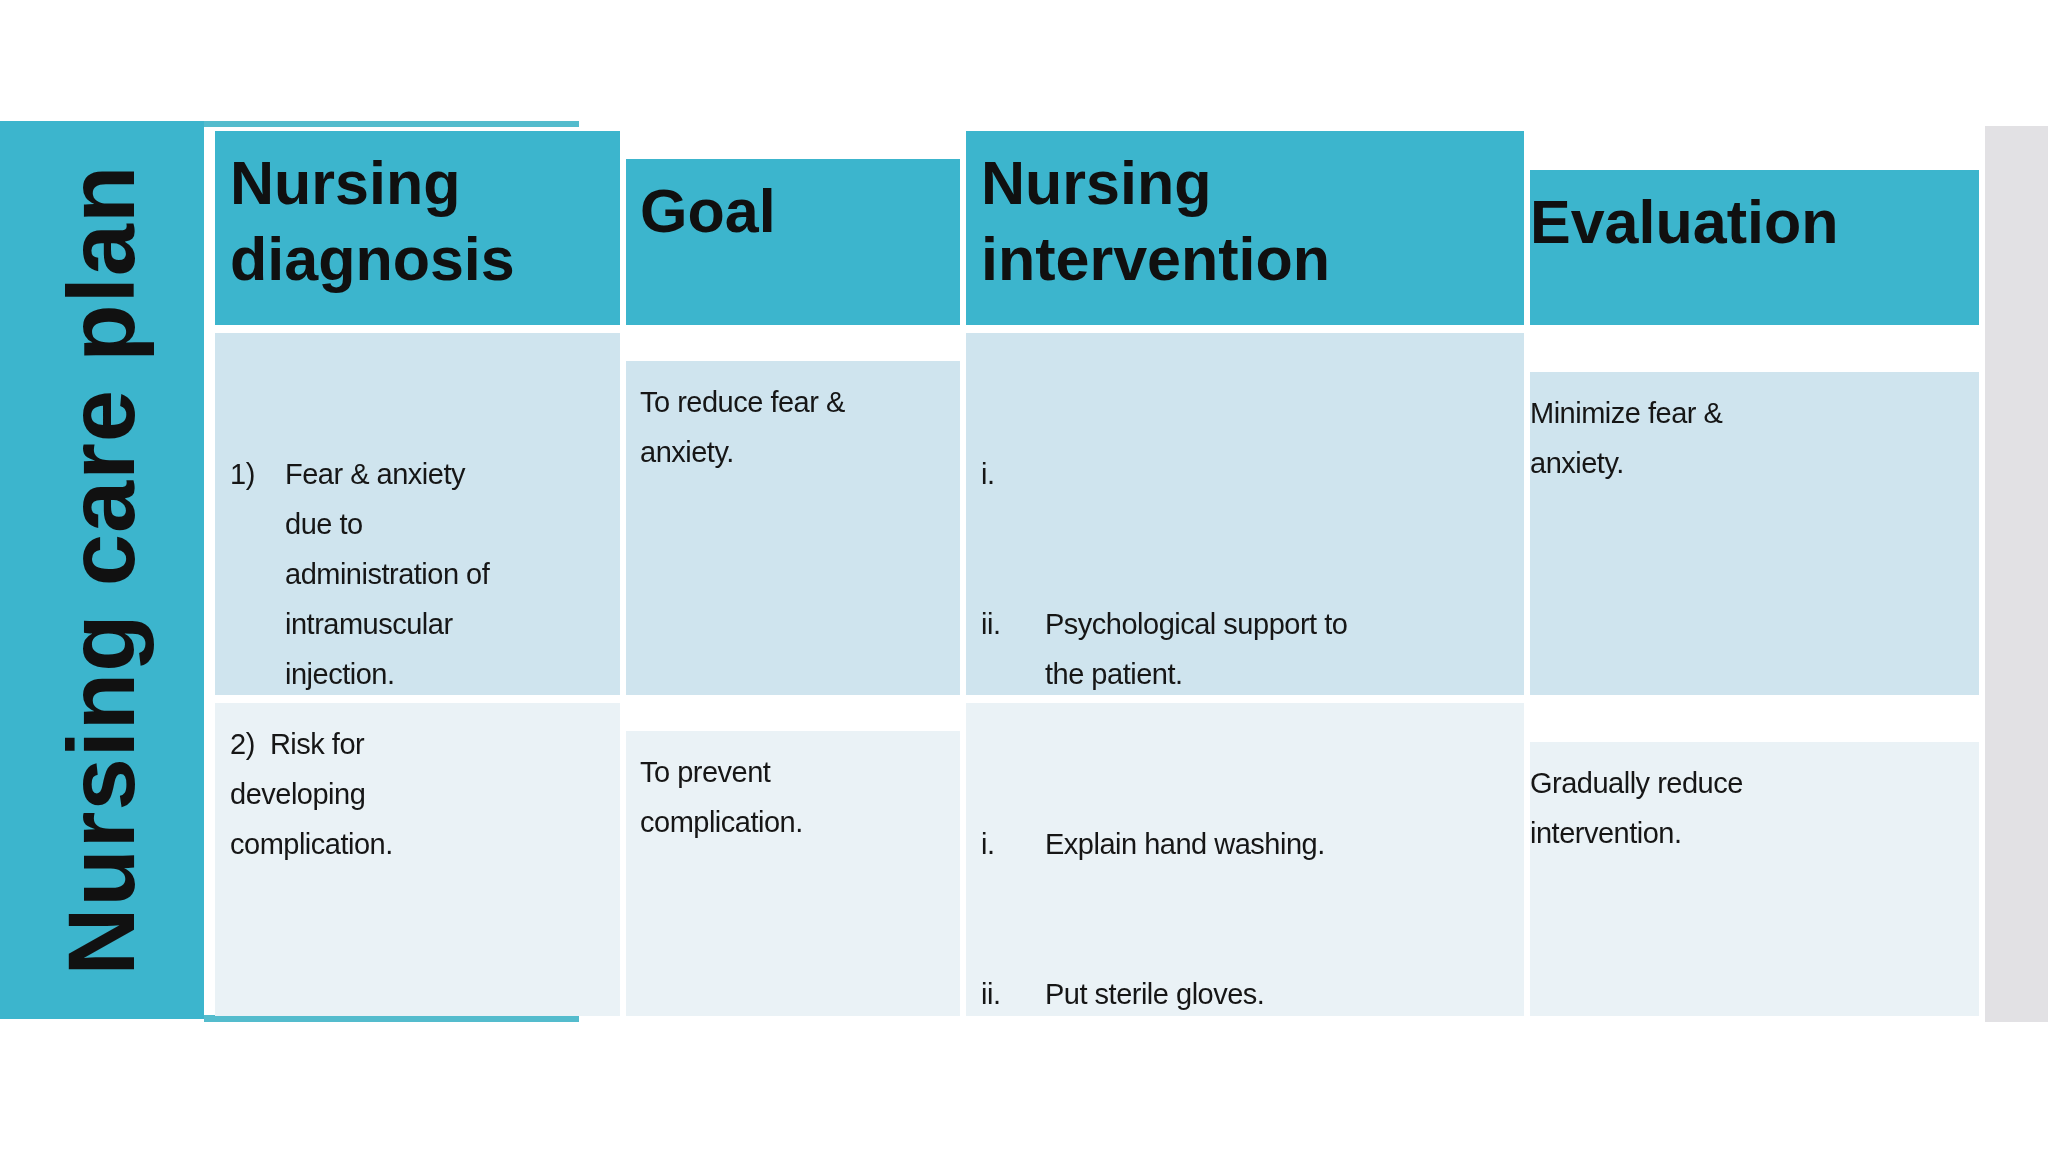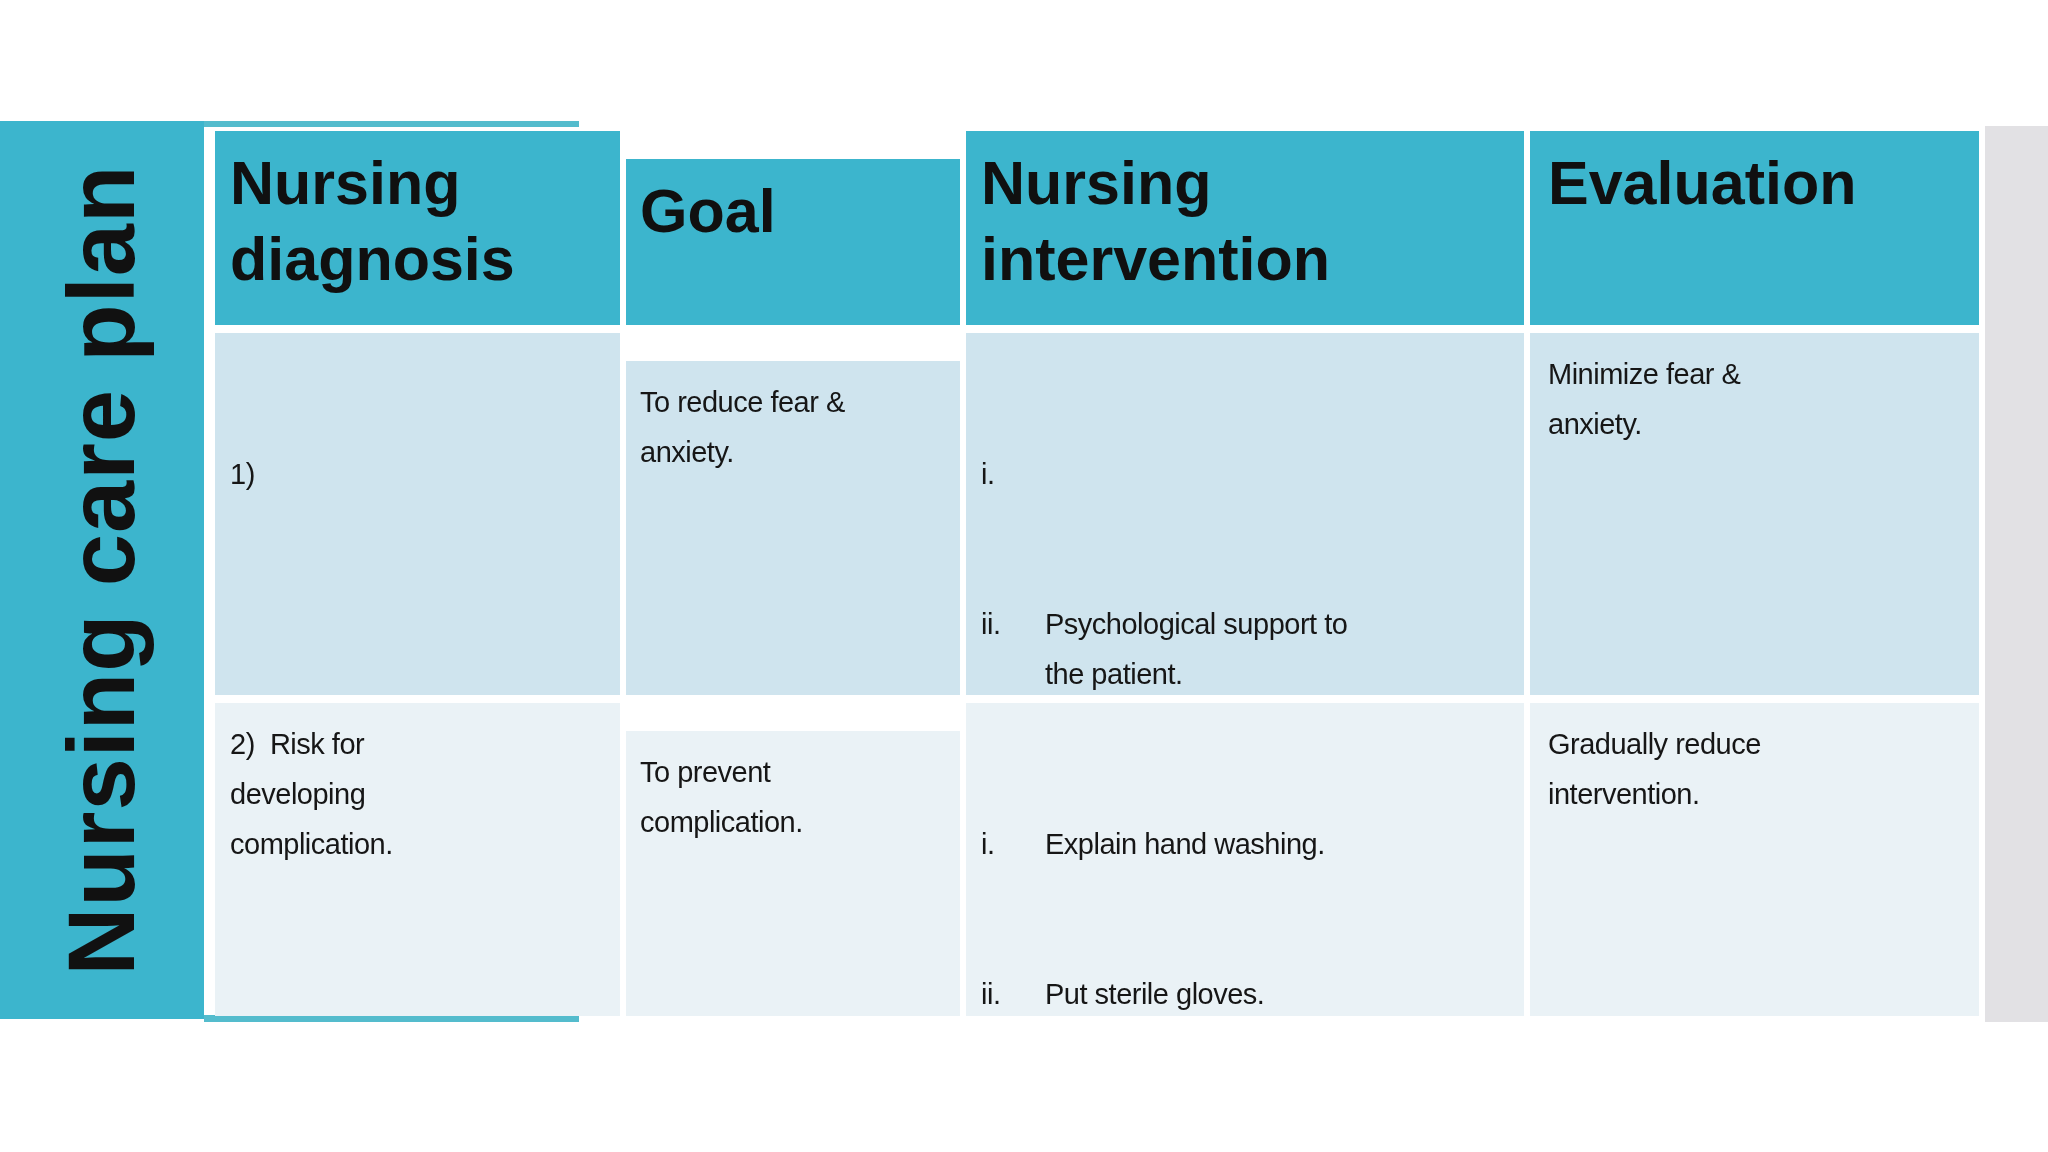--- a/index.html
+++ b/index.html
@@ -59,21 +59,21 @@
   }
   .td{
     font-size:29px;line-height:50px;letter-spacing:-0.5px;
     padding-top:16px;white-space:pre;
   }
   .r1{background:var(--row1);}
   .r2{background:var(--row2);}
   .c1{padding-left:15px;}
   .c2{padding-left:14px;margin-top:28px;}
   .c3{padding-left:15px;}
-  .c4{padding-left:18px;}
+  .c4{margin-top:39px;}
   .hang{display:flex;align-items:flex-start;}
   .marker{flex:0 0 55px;display:block;}
   .hang-text{display:block;white-space:pre;}
   .item{display:flex;align-items:flex-start;}
   .num{flex:0 0 64px;display:block;}
   .itext{display:block;white-space:pre;}
 </style>
 </head>
 <body>
 
@@ -89,20 +89,25 @@
   <div class="cell th c1">Nursing
 diagnosis</div>
   <div class="cell th c2">Goal</div>
   <div class="cell th c3">Nursing
 intervention</div>
   <div class="cell th c4">Evaluation</div>
 
   <div class="cell td r1 c1">
     <div class="hang">
       <span class="marker">1)</span>
+      <span class="hang-text">Fear &amp; anxiety
+due to
+administration of
+intramuscular
+injection.</span>
     </div>
   </div>
   <div class="cell td r1 c2">To reduce fear &amp;
 anxiety.</div>
   <div class="cell td r1 c3">
     <div class="item">
       <span class="num">i.</span>
     </div>
     <div class="item">
       <span class="num">ii.</span>

